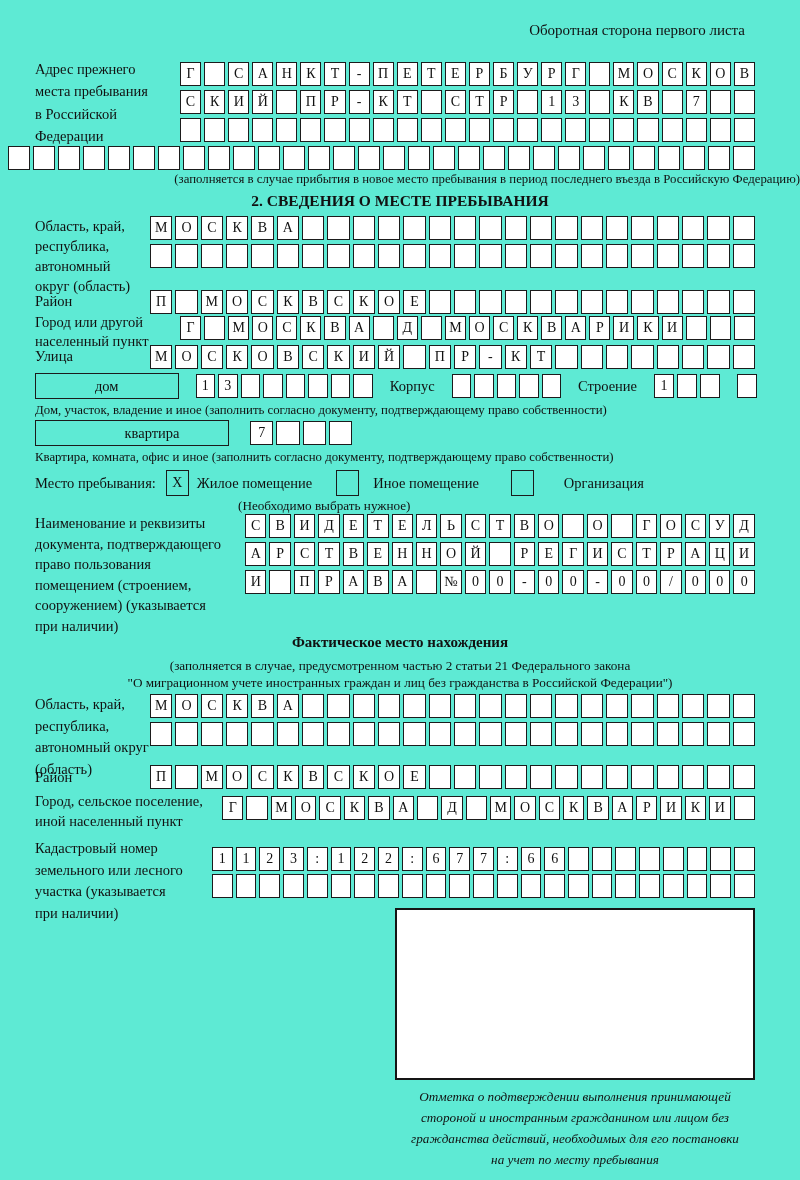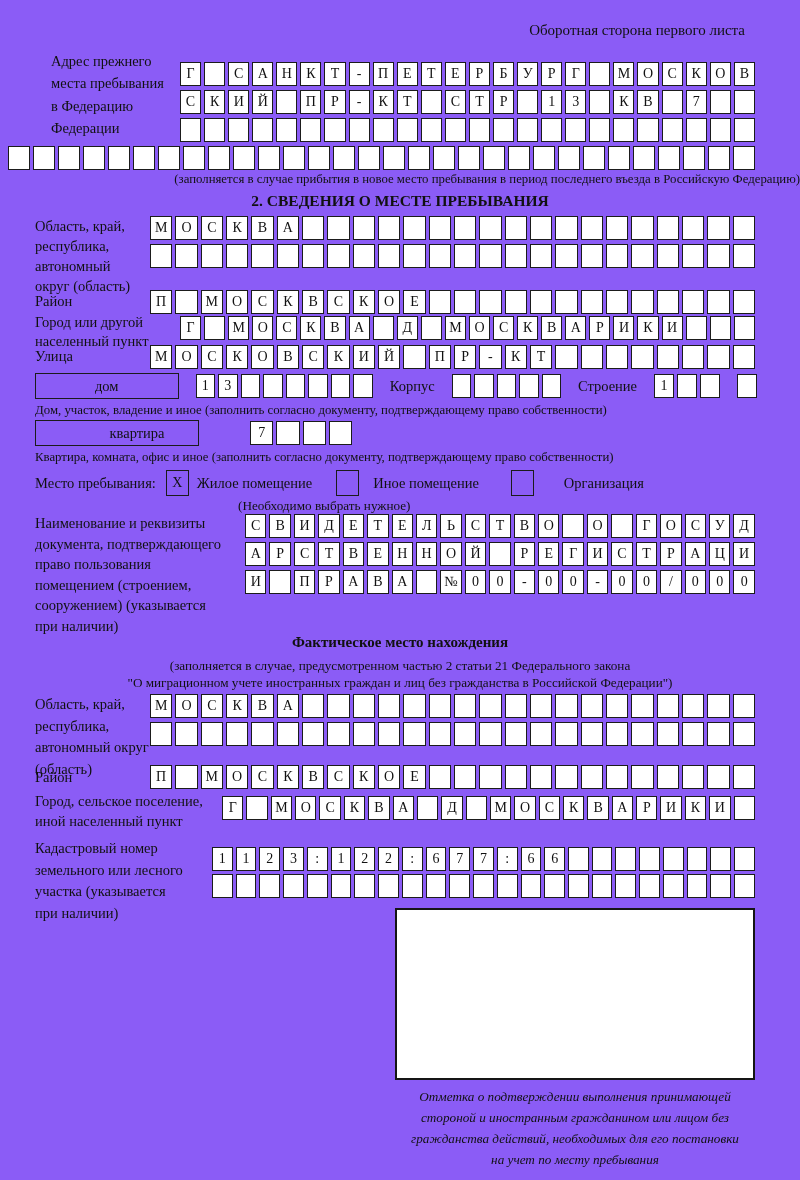--- a/index.html
+++ b/index.html
@@ -1,16 +1,16 @@
 <!DOCTYPE html>
 <html><head>
 <meta charset="utf-8">
 <style>
   html,body{margin:0;padding:0;background:#fff;}
-  .page{position:relative;width:800px;height:1180px;background:#8b5cf6;color:#111;
+  .page{position:relative;width:800px;height:1180px;background:#5eead4;color:#111;
         font-family:"Liberation Serif","DejaVu Serif",serif;overflow:hidden;}
   .abs{position:absolute;}
   .lbl{font-size:14.5px;white-space:nowrap;}
   .lbl-lines span{display:block;font-size:14.5px;white-space:nowrap;}
   .note{font-size:12.8px;white-space:nowrap;}
   .title{font-weight:bold;font-size:15.5px;white-space:nowrap;}
   .center{width:800px;text-align:center;left:0;}
   .cellrow{display:flex;gap:3px;height:24px;}
   .cell{flex:1 1 0;border:1.6px solid #1b1b1b;box-sizing:border-box;background:#fff;
         display:flex;align-items:center;justify-content:center;
@@ -23,24 +23,24 @@
   .stampbox{border:2px solid #151515;box-sizing:border-box;background:#fff;}
   .caption span{display:block;font-size:13.2px;line-height:21px;text-align:center;white-space:nowrap;font-style:italic;}
 </style>
 </head>
 <body>
 
 <div class="page">
 
   <div class="abs lbl" style="top:22px;left:400px;width:345px;text-align:right;font-size:15px;">Оборотная сторона первого листа</div>
 
-  <div class="abs lbl-lines" style="top:50px;left:35px;line-height:22.3px;margin-left:16px;">
+  <div class="abs lbl-lines" style="top:58px;left:35px;line-height:22.3px;">
     <span>Адрес прежнего</span>
     <span>места пребывания</span>
-    <span>в Федерацию</span>
+    <span>в Российской</span>
     <span>Федерации</span>
   </div>
   <div class="abs cellrow" style="top:62px;left:180px;width:575px;">
       <span class="cell">Г</span>
       <span class="cell"></span>
       <span class="cell">С</span>
       <span class="cell">А</span>
       <span class="cell">Н</span>
       <span class="cell">К</span>
       <span class="cell">Т</span>
@@ -321,21 +321,21 @@
         <span class="cell">1</span>
         <span class="cell"></span>
         <span class="cell"></span>
       </div>
     <div class="cellrow" style="width:22px;">
         <span class="cell"></span>
       </div>
   </div>
   <div class="abs note" style="top:403px;left:35px;">Дом, участок, владение и иное (заполнить согласно документу, подтверждающему право собственности)</div>
 
-  <div class="abs widebox" style="top:420px;left:35px;width:164px;padding-left:40px;">квартира</div>
+  <div class="abs widebox" style="top:420px;left:35px;width:194px;padding-left:40px;">квартира</div>
   <div class="abs cellrow" style="top:421px;left:250px;width:102px;">
       <span class="cell">7</span>
       <span class="cell"></span>
       <span class="cell"></span>
       <span class="cell"></span>
     </div>
   <div class="abs note" style="top:450px;left:35px;">Квартира, комната, офис и иное (заполнить согласно документу, подтверждающему право собственности)</div>
 
   <div class="abs inline-flex" style="top:470px;left:35px;">
     <span class="lbl">Место пребывания:</span>

